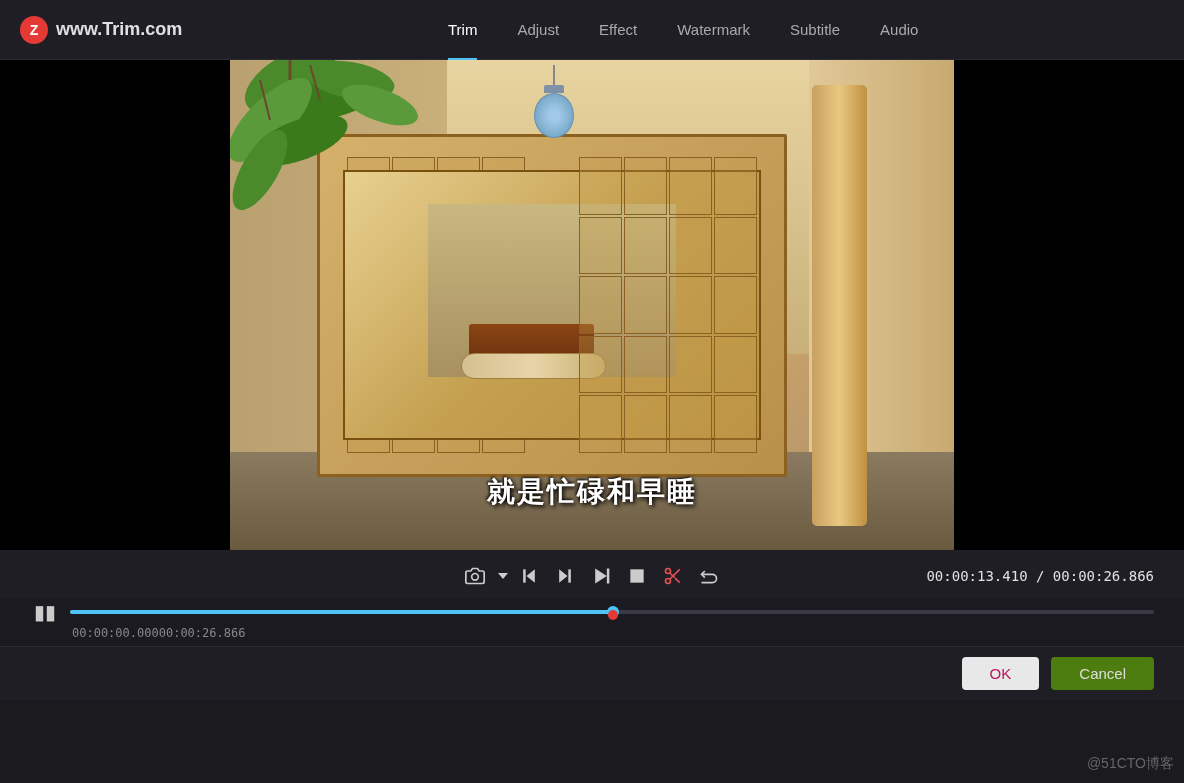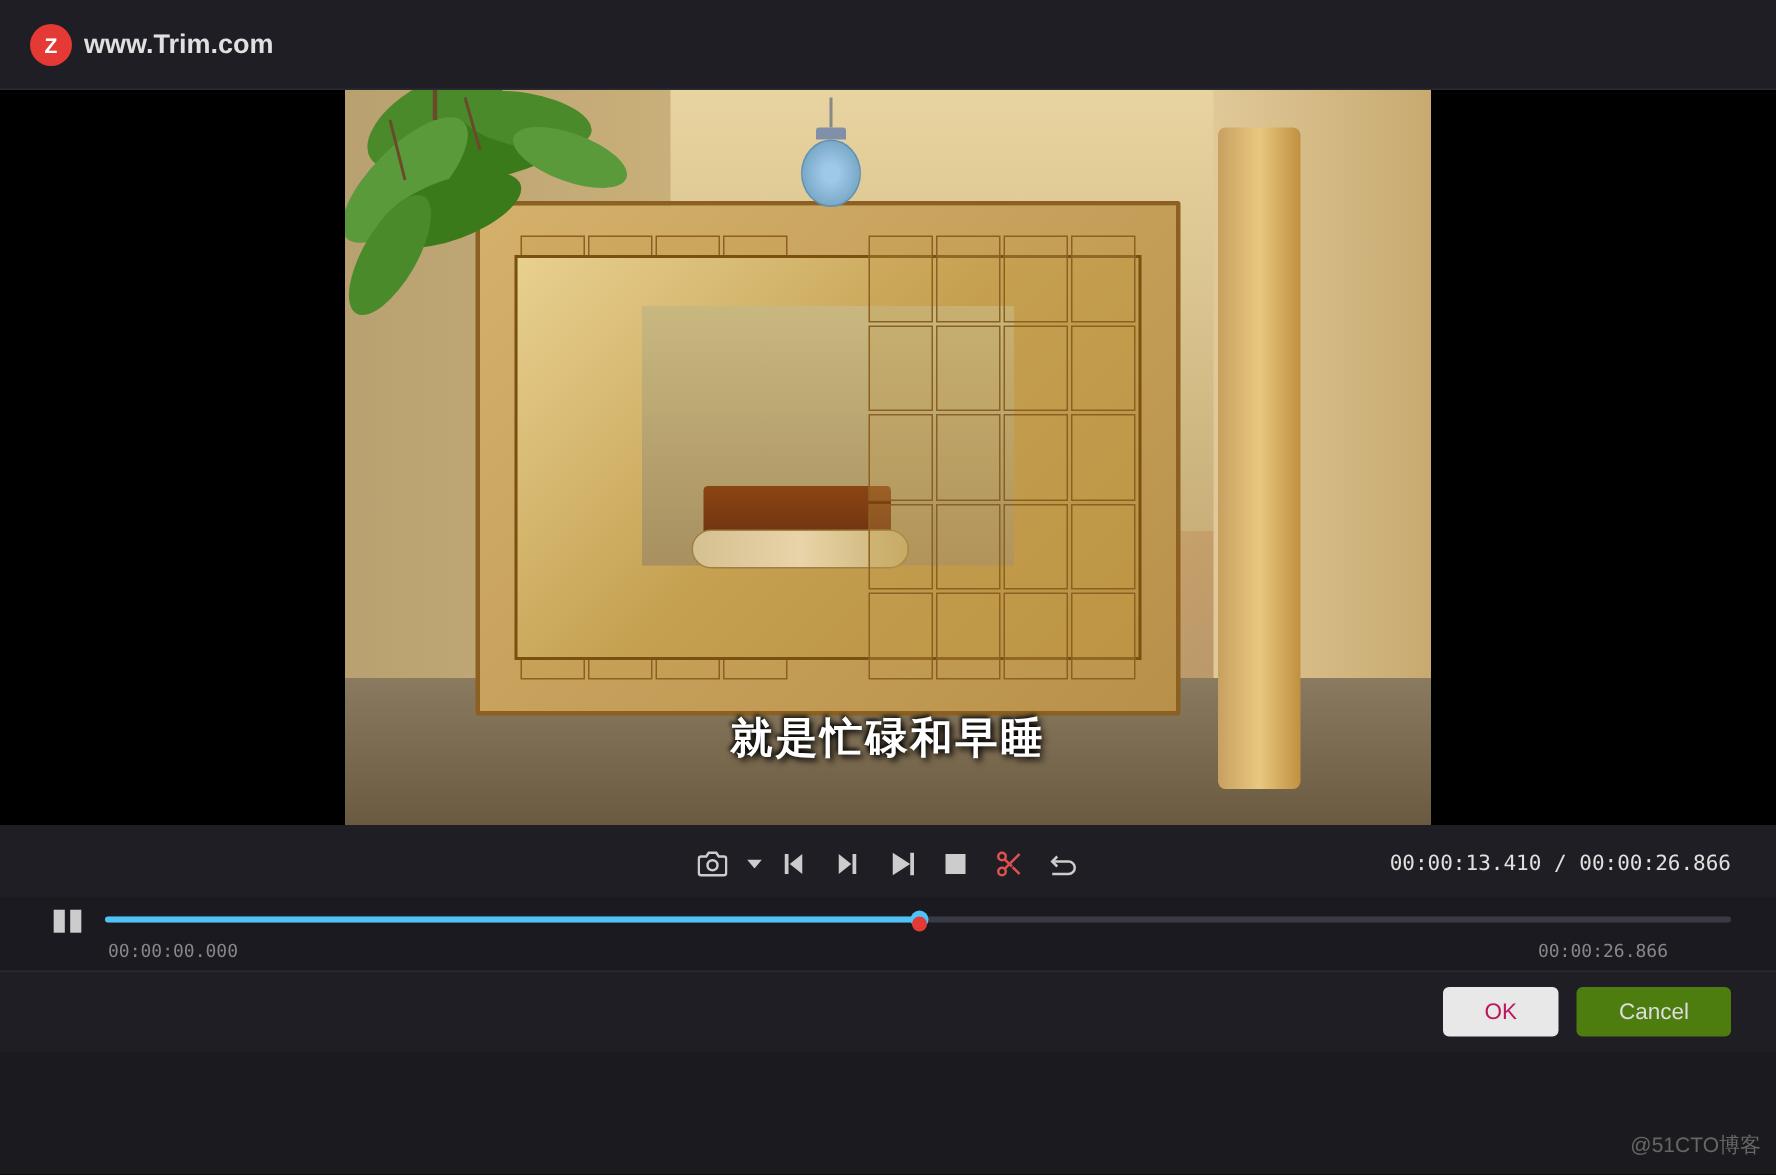--- a/index.html
+++ b/index.html
@@ -365,21 +365,21 @@
       height: 10px;
       background: #e53935;
       border-radius: 50%;
       position: absolute;
       bottom: -6px;
       transform: translateX(-50%);
     }
 
     .timestamps {
       display: flex;
-      justify-content: space-between;
+      justify-content: flex-start;
       padding: 2px 42px;
       color: #888;
       font-size: 12px;
       font-family: monospace;
     }
 
     
     .bottom-bar {
       background: #1e1e24;
       padding: 10px 30px;
@@ -421,20 +421,28 @@
       height: 20px;
     }
   </style>
 </head>
 <body>
 
 <div class="top-bar">
   <div class="logo-area">
     <div class="logo-icon">Z</div>
     <span class="site-name">www.Trim.com</span>
+  </div>
+  <div class="tabs">
+    <span class="tab active">Trim</span>
+    <span class="tab">Adjust</span>
+    <span class="tab">Effect</span>
+    <span class="tab">Watermark</span>
+    <span class="tab">Subtitle</span>
+    <span class="tab">Audio</span>
   </div>
 </div>
 
 <div class="video-container">
   <div class="black-left"></div>
   <div class="video-scene">
 
     <div class="wall-bg"></div>
     <div class="wall-left"></div>
     <div class="wall-right"></div>

